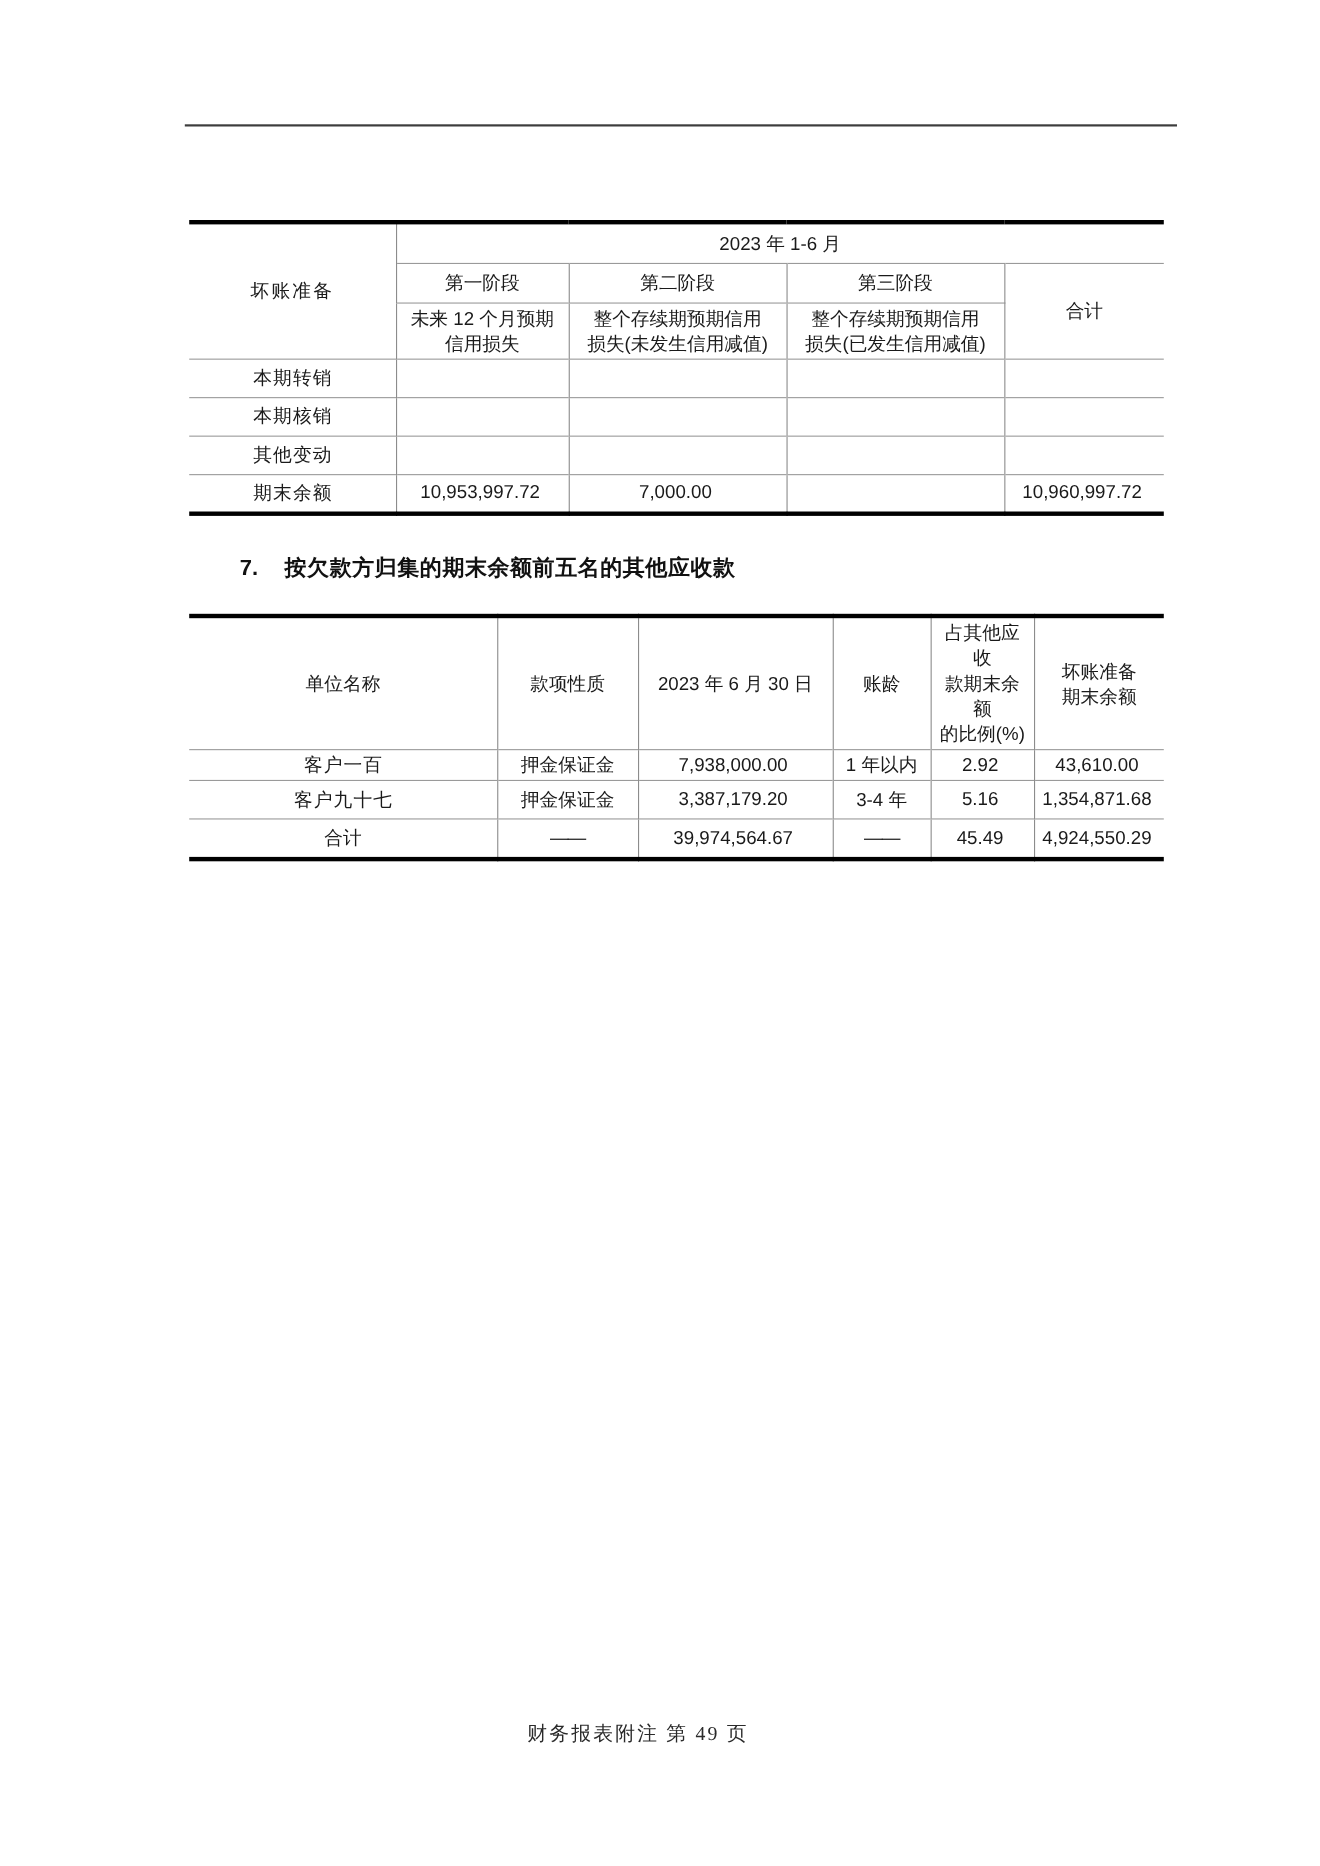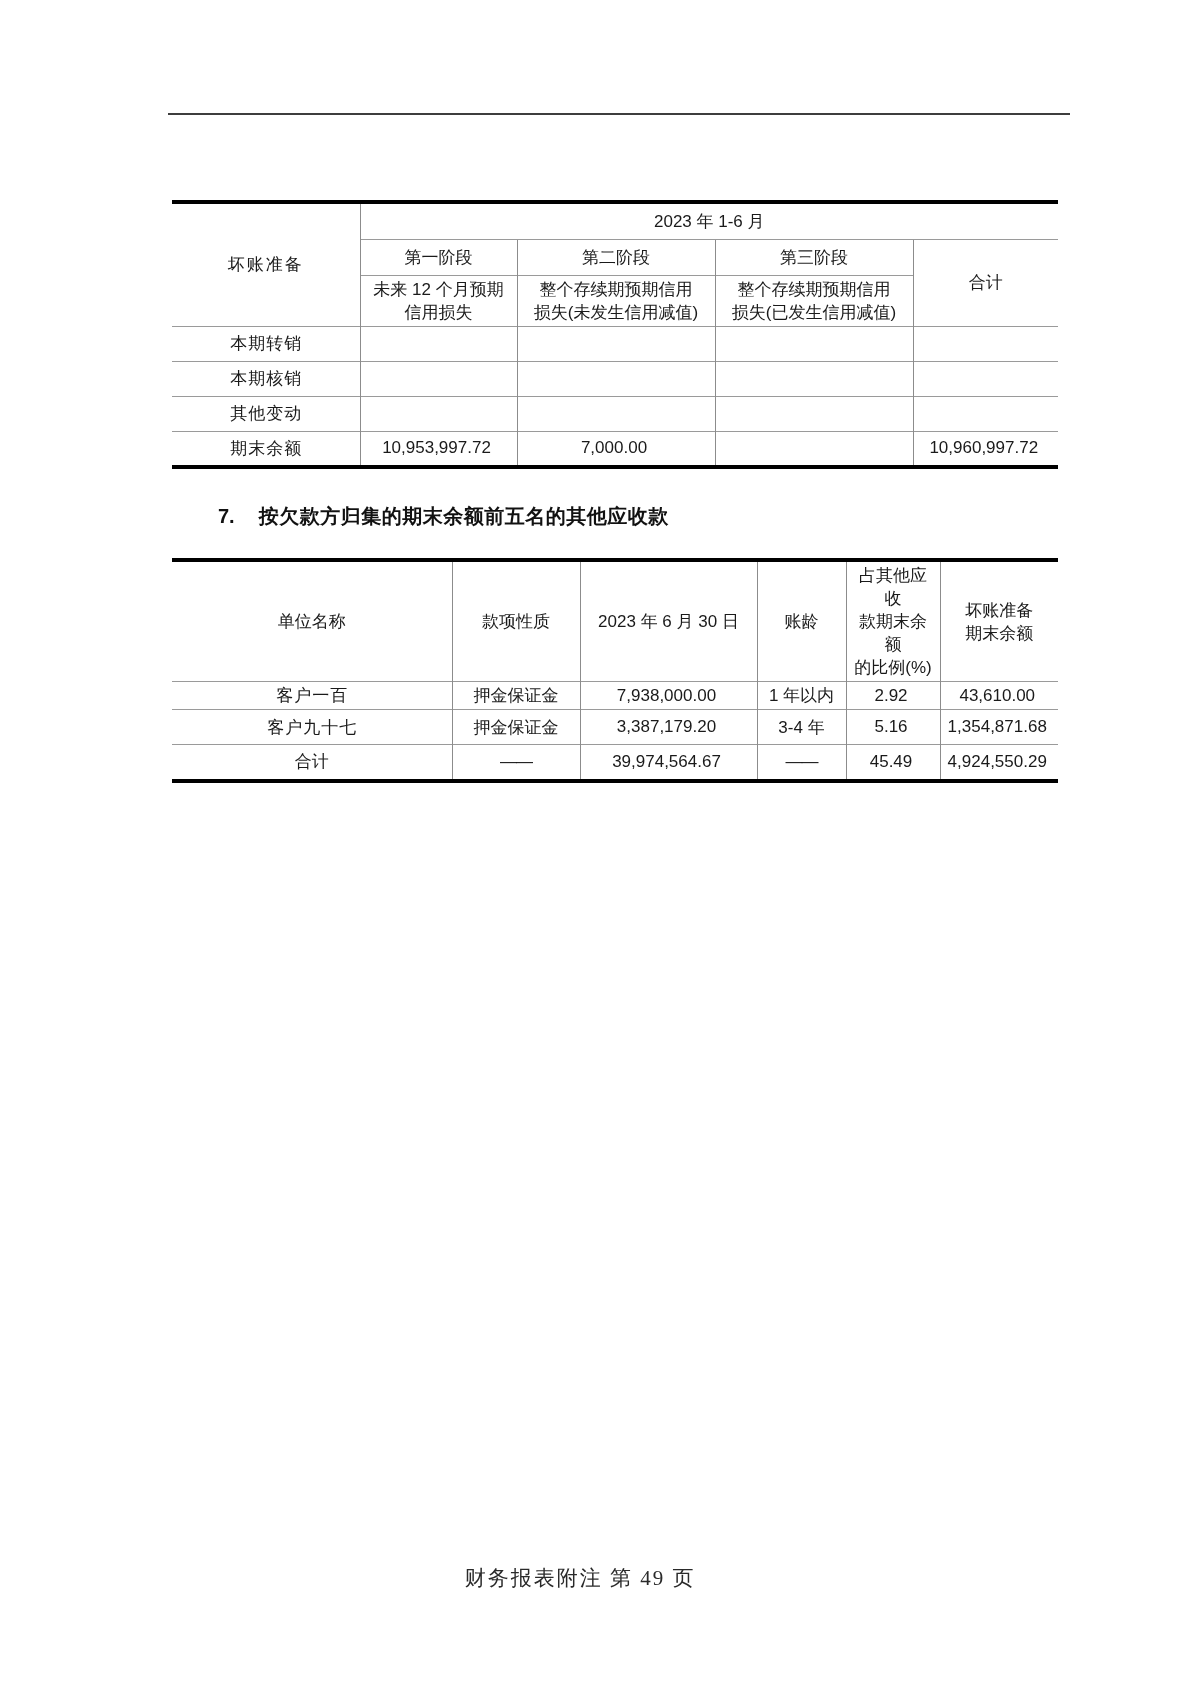--- a/index.html
+++ b/index.html
@@ -38,21 +38,21 @@
   .section-heading {
     position:absolute; top:503px; left:218px;
     display:flex; align-items:baseline; gap:24px;
     font-size:20px; font-weight:bold; color:#111;
   }
   .section-heading .sec-title { letter-spacing:0.5px; }
   .page-footer {
     position:absolute; top:1564px; left:0; width:1160px;
     text-align:center;
     font-family:"Liberation Serif", serif;
-    font-size:21px; color:#2a2a2a; letter-spacing:2px;
+    font-size:18px; color:#2a2a2a; letter-spacing:2px;
   }
   .dash { letter-spacing:-1px; }
 </style>
 </head>
 <body>
 
 <div class="toprule"></div>
 
 <table id="table1">
   <colgroup>

